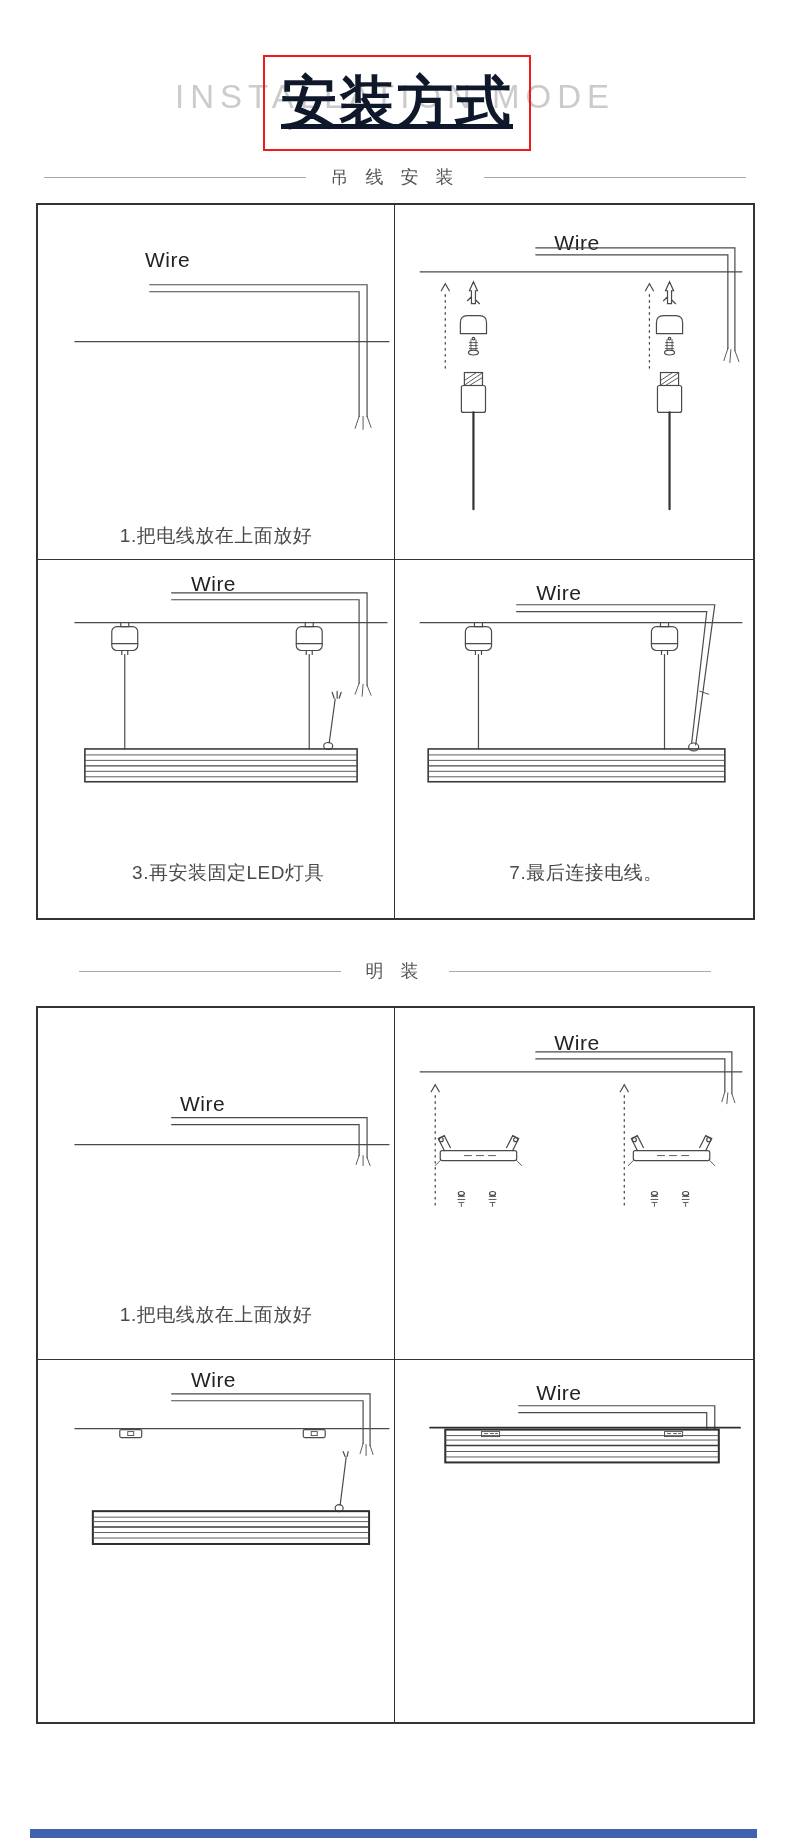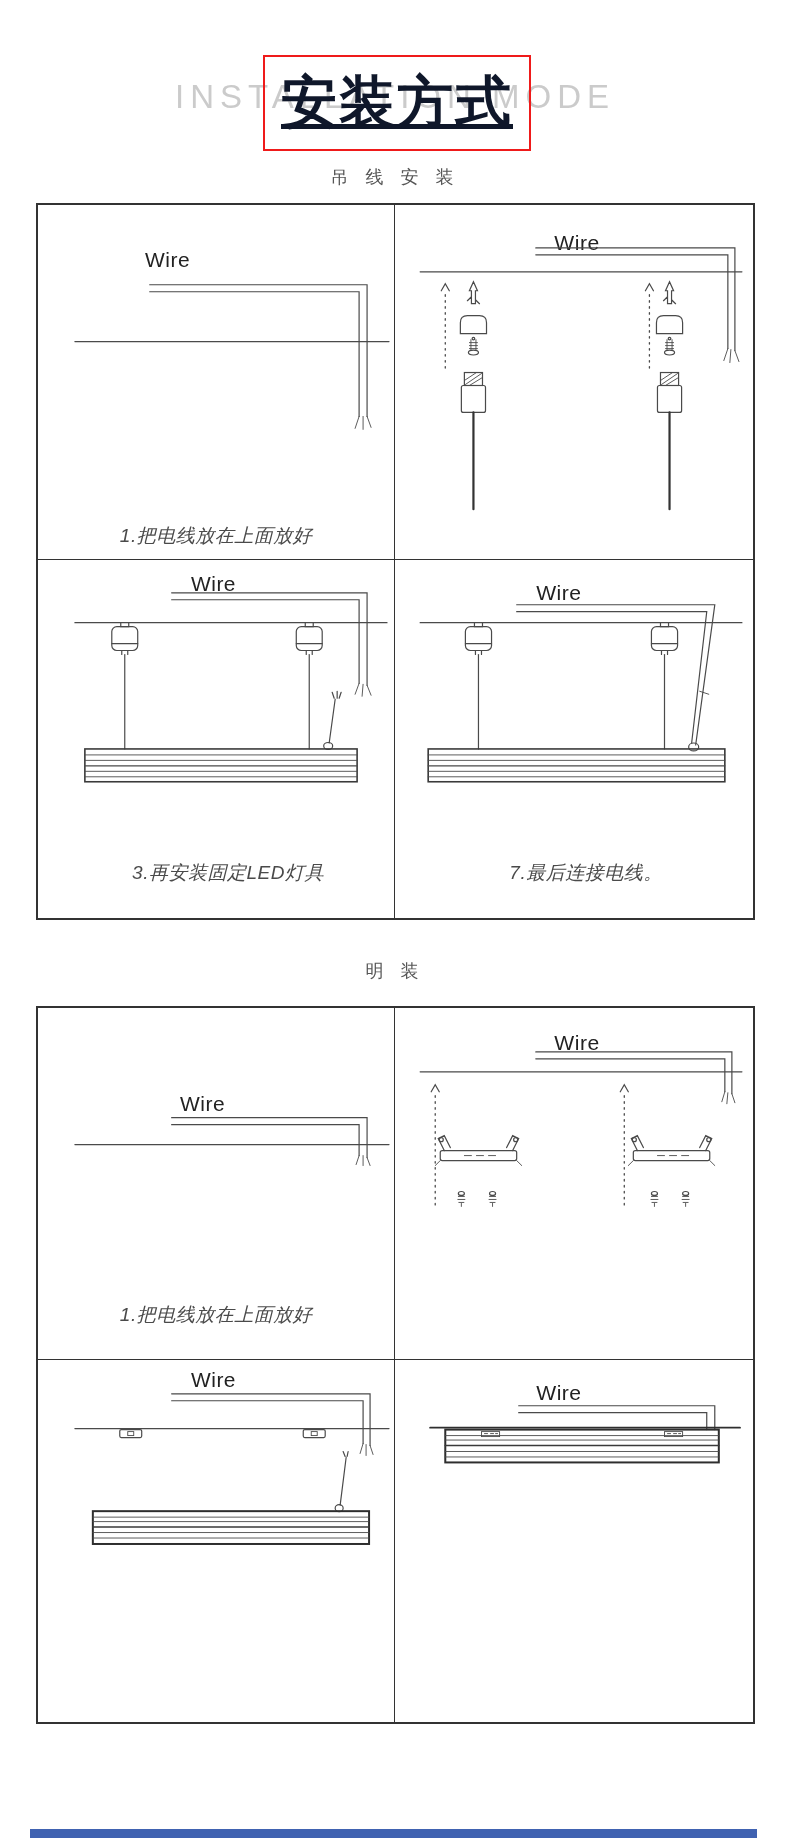--- a/index.html
+++ b/index.html
@@ -6,37 +6,37 @@
   .page{position:relative;width:790px;height:1838px;background:#fff;overflow:hidden;
         font-family:"Liberation Sans","DejaVu Sans",sans-serif;}
   
   .ghost-title{position:absolute;top:78px;left:0;width:100%;text-align:center;
         font-size:33px;letter-spacing:6px;color:#cbcbcb;white-space:nowrap;}
   .title-box{position:absolute;left:263px;top:55px;width:264px;height:92px;
         border:2px solid #ef1a1a;display:flex;align-items:center;justify-content:center;}
   .title-text{font-size:56px;font-weight:900;color:#0f172a;letter-spacing:2px;white-space:nowrap;text-decoration:underline;}
   
   .sec-head{position:absolute;left:0;width:100%;height:26px;display:flex;
-        align-items:center;justify-content:center;gap:24px;flex-direction:column;}
+        align-items:center;justify-content:center;gap:24px;}
   .sec-head .rule{width:262px;height:1px;background:#a8a8a8;}
   .sec-head .sec-label{font-size:18px;color:#555;letter-spacing:6px;white-space:nowrap;}
   #sec-head-1{top:164px;}
   #sec-head-2{top:958px;text-align:right;}
   
   .grid{position:absolute;left:36px;width:719px;border:2px solid #333;
         box-sizing:border-box;display:grid;grid-template-columns:357px 1fr;}
   #grid-1{top:203px;height:717px;grid-template-rows:355px 1fr;}
   #grid-2{top:1006px;height:718px;grid-template-rows:352px 1fr;}
   .cell{position:relative;}
   .c-tl{border-right:1.5px solid #333;border-bottom:1.5px solid #333;}
   .c-tr{border-bottom:1.5px solid #333;}
   .c-bl{border-right:1.5px solid #333;}
   .cell svg{position:absolute;inset:0;width:100%;height:100%;}
   .cap{position:absolute;left:0;right:0;text-align:center;font-size:19px;
-        color:#4a4a4a;letter-spacing:0.5px;white-space:nowrap;font-style:italic;}
+        color:#4a4a4a;letter-spacing:0.5px;white-space:nowrap;}
   .cap-r1{top:318px;}
   .cap-r2{top:300px;margin-left:24px;}
   .cap-g2{top:294px;}
   
   .diag path,.diag line,.diag rect,.diag ellipse,.diag circle,.diag polyline{
         stroke:#4a4a4a;fill:none;stroke-width:1.2px;stroke-linecap:round;}
   .diag .hatch{stroke:none;}
   .diag .thick{stroke-width:2px;stroke:#2e2e2e;}
   .diag .mid{stroke-width:1.6px;stroke:#3a3a3a;}
   .diag .thin{stroke-width:0.9px;}

